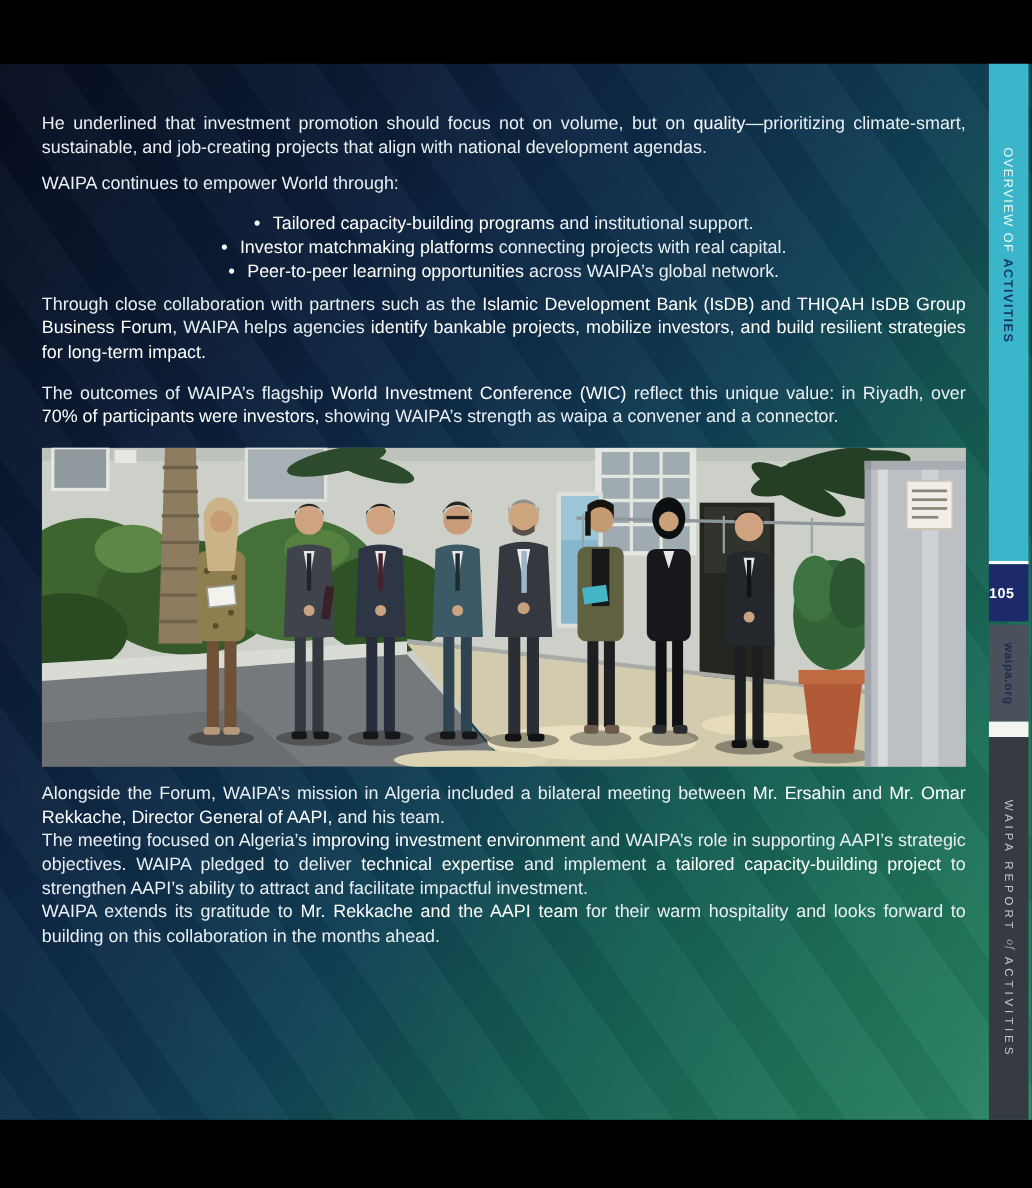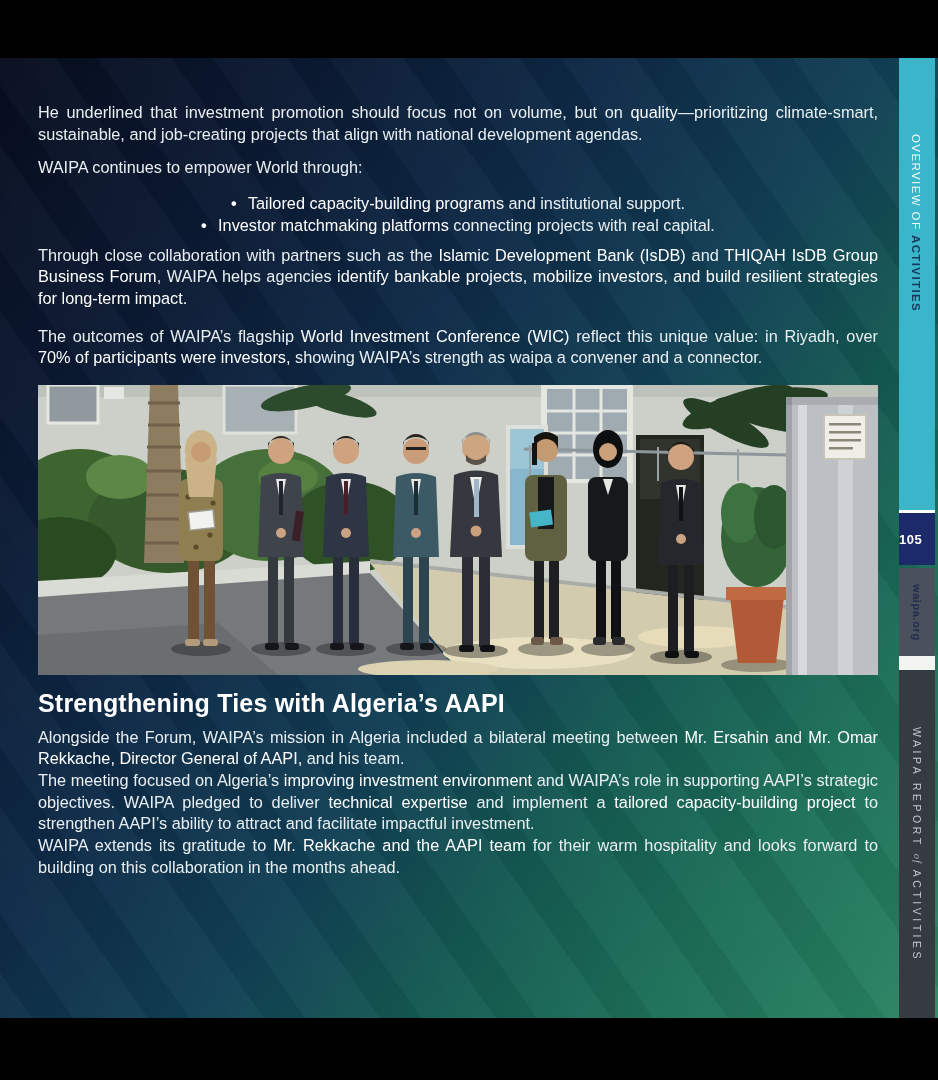--- a/index.html
+++ b/index.html
@@ -84,20 +84,23 @@
     <p class="just p1"><span>He underlined that investment promotion should focus not on volume, but on </span><b>quality</b><span>—prioritizing climate-smart, sustainable, and job-creating projects that align with national development agendas.</span></p>
 
     <p class="p2"><span>WAIPA continues to empower World through:</span></p>
 
     <ul class="bullets">
       <li>
           <span><b>Tailored capacity-building programs</b><span> and institutional support.</span></span>
         </li>
       <li>
           <span><b>Investor matchmaking platforms</b><span> connecting projects with real capital.</span></span>
+        </li>
+      <li>
+          <span><b>Peer-to-peer learning opportunities</b><span> across WAIPA’s global network.</span></span>
         </li>
     </ul>
 
     <p class="just p3"><span>Through close collaboration with partners such as the </span><b>Islamic Development Bank (IsDB)</b><span> and </span><b>THIQAH IsDB Group Business Forum</b><span>, WAIPA helps agencies </span><b>identify bankable projects, mobilize investors, and build resilient strategies for long-term impact.</b></p>
 
     <p class="just p4"><span>The outcomes of WAIPA’s flagship </span><b>World Investment Conference (WIC)</b><span> reflect this unique value: in Riyadh, over </span><b>70% of participants were investors,</b><span> showing WAIPA’s strength as waipa a convener and a connector.</span></p>
 
     <div class="photo-wrap">
       <svg viewBox="0 0 840 290" preserveAspectRatio="none" role="img" aria-label="Group photo of WAIPA and AAPI delegations standing in front of the AAPI building in Algeria">
 
@@ -306,21 +309,20 @@
           <path d="M623,98 Q643,90 663,98 L666,180 L620,180 Z" fill="#24272c"></path>
           <polygon points="638,100 648,100 643,128" fill="#e8e8e6"></polygon>
           <rect x="641" y="102" width="4" height="34" fill="#101216"></rect>
           <circle cx="643" cy="154" r="5" fill="#caa382"></circle>
           <circle cx="643" cy="72" r="13" fill="#cfa37f"></circle>
           <path d="M630,70 A13,13 0 0 1 656,70 L656,64 Q643,54 630,64 Z" fill="#1d1a16"></path>
         </g>
       </svg>
     </div>
 
-    <h2 class="section">Strengthening Ties with Algeria’s AAPI</h2>
 
     <p class="just p5"><span>Alongside the Forum, WAIPA’s mission in Algeria included a bilateral meeting between </span><b>Mr. Ersahin</b><span> and </span><b>Mr. Omar Rekkache, Director General of AAPI,</b><span> and his team.</span></p>
     <p class="just p6"><span>The meeting focused on Algeria’s </span><b>improving investment environment</b><span> and WAIPA’s role in supporting AAPI’s strategic objectives. WAIPA pledged to deliver </span><b>technical expertise</b><span> and implement a </span><b>tailored capacity-building project</b><span> to strengthen AAPI’s ability to attract and facilitate impactful investment.</span></p>
     <p class="just p7"><span>WAIPA extends its gratitude to </span><b>Mr. Rekkache and the AAPI team</b><span> for their warm hospitality and looks forward to building on this collaboration in the months ahead.</span></p>
 
   </div>
 
   <div class="sb sb-overview">
     <div class="vtext"><span>OVERVIEW OF </span><b>ACTIVITIES</b></div>
   </div>

